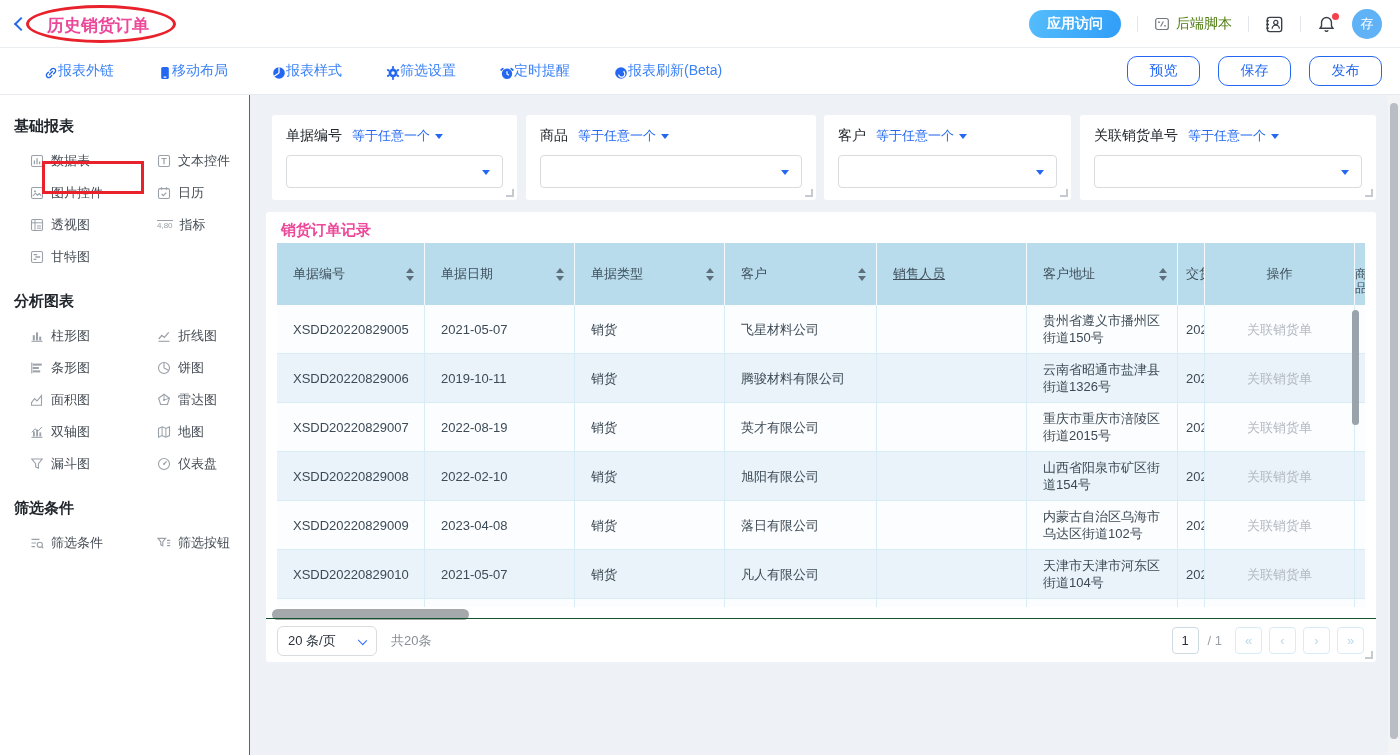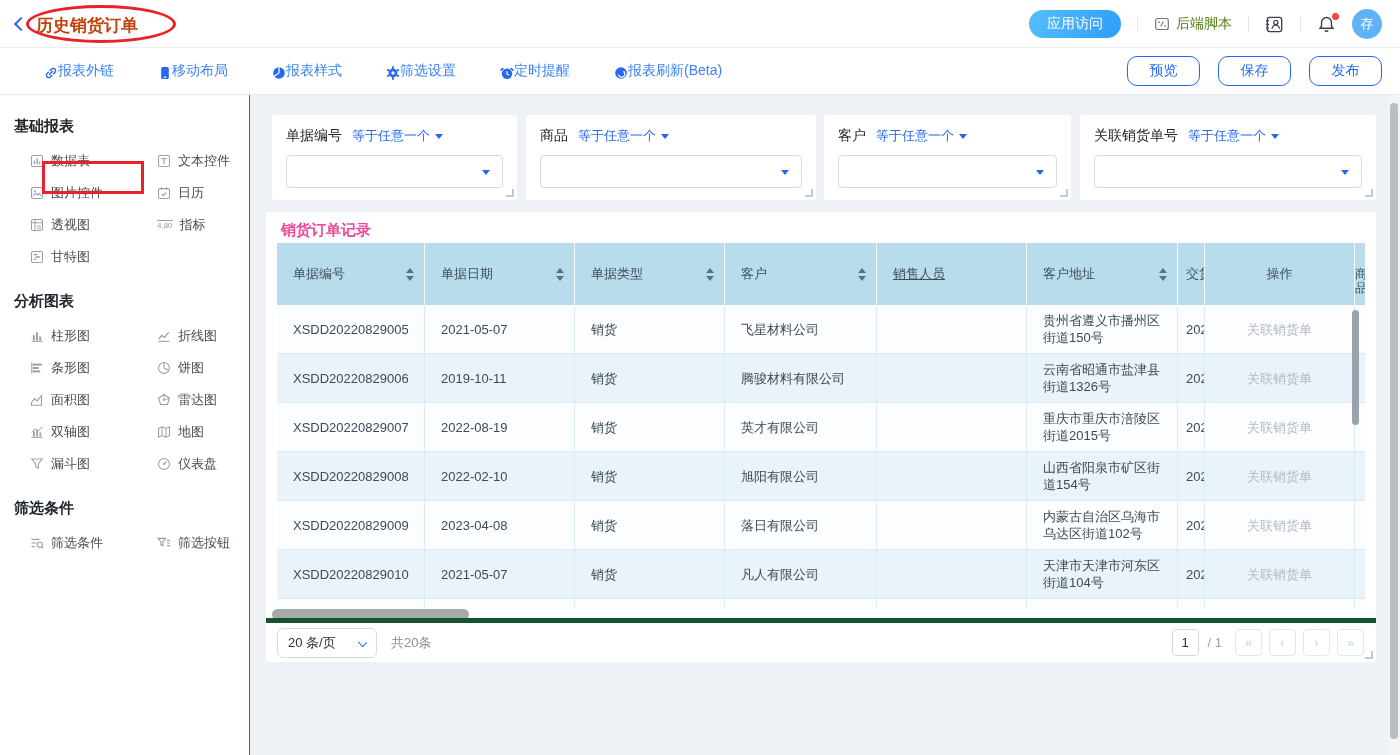--- a/index.html
+++ b/index.html
@@ -4,26 +4,26 @@
 <style>
   * { margin:0; padding:0; box-sizing:border-box; }
   html,body { width:1400px; height:755px; overflow:hidden; background:#fff;
     font-family:"Liberation Sans","DejaVu Sans",sans-serif; color:#222830; }
 
   
   .topbar { position:absolute; left:0; top:0; width:1400px; height:48px; background:#fff;
     border-bottom:1px solid #ebeef1; display:flex; align-items:center; }
   .back { position:absolute; left:16px; top:19px; width:10px; height:10px;
     border-left:2px solid #2468f2; border-bottom:2px solid #2468f2; transform:rotate(45deg); cursor:pointer; }
-  .apptitle { position:absolute; left:36px; top:14px; font-size:17px; font-weight:bold; color:#c2410c; }
+  .apptitle { position:absolute; left:47px; top:14px; font-size:17px; font-weight:bold; color:#ec4899; }
   .red-ellipse { position:absolute; left:26px; top:5px; width:150px; height:38px;
     border:3px solid #e8212b; border-radius:50%; pointer-events:none; }
   .top-right { position:absolute; right:18px; top:0; height:48px; display:flex; align-items:center; gap:16px; }
   .pill { height:28px; padding:0 18px; border:none; border-radius:15px; color:#fff; font-size:14px;
-    background:linear-gradient(110deg,#56befc,#2f9df8); display:flex; align-items:center; cursor:pointer; }
+    background:linear-gradient(110deg,#56befc,#2f9df8); display:flex; align-items:center; cursor:pointer;font-weight:bold; }
   .vsep { width:1px; height:16px; background:#e3e6ea; }
   .script-item { display:flex; align-items:center; gap:6px; font-size:14px; color:#4d7c0f; cursor:pointer; }
   .iconbtn { display:flex; align-items:center; cursor:pointer; position:relative; }
   .avatar { width:30px; height:30px; border-radius:50%; background:#5fb2f5; color:#fff; font-size:13px;
     display:flex; align-items:center; justify-content:center; cursor:pointer; }
 
   
   .toolbar { position:absolute; left:0; top:48px; width:1400px; height:47px; background:#fff;
     border-bottom:1px solid #e7eaee; display:flex; align-items:center; }
   .tb-items { display:flex; align-items:center; padding-left:44px; gap:44px; }
@@ -78,21 +78,21 @@
   .td { display:flex; align-items:center; padding:0 10px 0 16px; font-size:13px; color:#3c4a55;
     border-right:1px solid #d8ecf6; border-bottom:1px solid #d8ecf6; line-height:17px; }
   .c0{width:148px;} .c1{width:150px;} .c2{width:150px;} .c3{width:152px;} .c4{width:150px;text-decoration:underline;}
   .c5{width:151px;} .c6{width:27px; padding:0 0 0 8px; overflow:hidden; white-space:nowrap;}
   .cop{width:150px; justify-content:center; padding:0;}
   .csliver{width:10px; padding:0; overflow:hidden;}
   .td.cop { color:#b4bac1; cursor:pointer; }
   .clipped-v { width:22px; font-size:12px; line-height:14px; word-break:break-all; color:#3f4e5a; margin-top:14px; }
   .v-thumb { position:absolute; left:1086px; top:98px; width:7px; height:115px; background:#9aa3ab; border-radius:4px; }
   .h-thumb { position:absolute; left:6px; top:397px; width:197px; height:11px; background:#a6a9ac; border-radius:6px; }
-  .pgbar { position:absolute; left:0; top:406px; width:1110px; height:44px; border-top:5px solid #14532d;
+  .pgbar { position:absolute; left:0; top:406px; width:1110px; height:44px; border-top:1px solid #14532d;
     display:flex; align-items:center; padding:0 12px 0 11px; }
   .psize { width:100px; height:30px; border:1px solid #d8dcdf; border-radius:6px; display:flex; align-items:center;
     padding:0 10px; font-size:13px; color:#2b323a; cursor:pointer; position:relative; }
   .chev { position:absolute; right:10px; top:10px; width:7px; height:7px;
     border-right:1.7px solid #2468f2; border-bottom:1.7px solid #2468f2; transform:rotate(45deg) scaleY(.9); }
   .ptotal { margin-left:14px; font-size:13px; color:#878e96; }
   .pright { margin-left:auto; display:flex; align-items:center; gap:7px; }
   .pinput { width:27px; height:27px; border:1px solid #cfdbe3; border-radius:4px; text-align:center;
     font-size:13px; color:#2b323a; font-family:inherit; }
   .pslash { font-size:13px; color:#9aa1a8; margin:0 6px 0 2px; }

